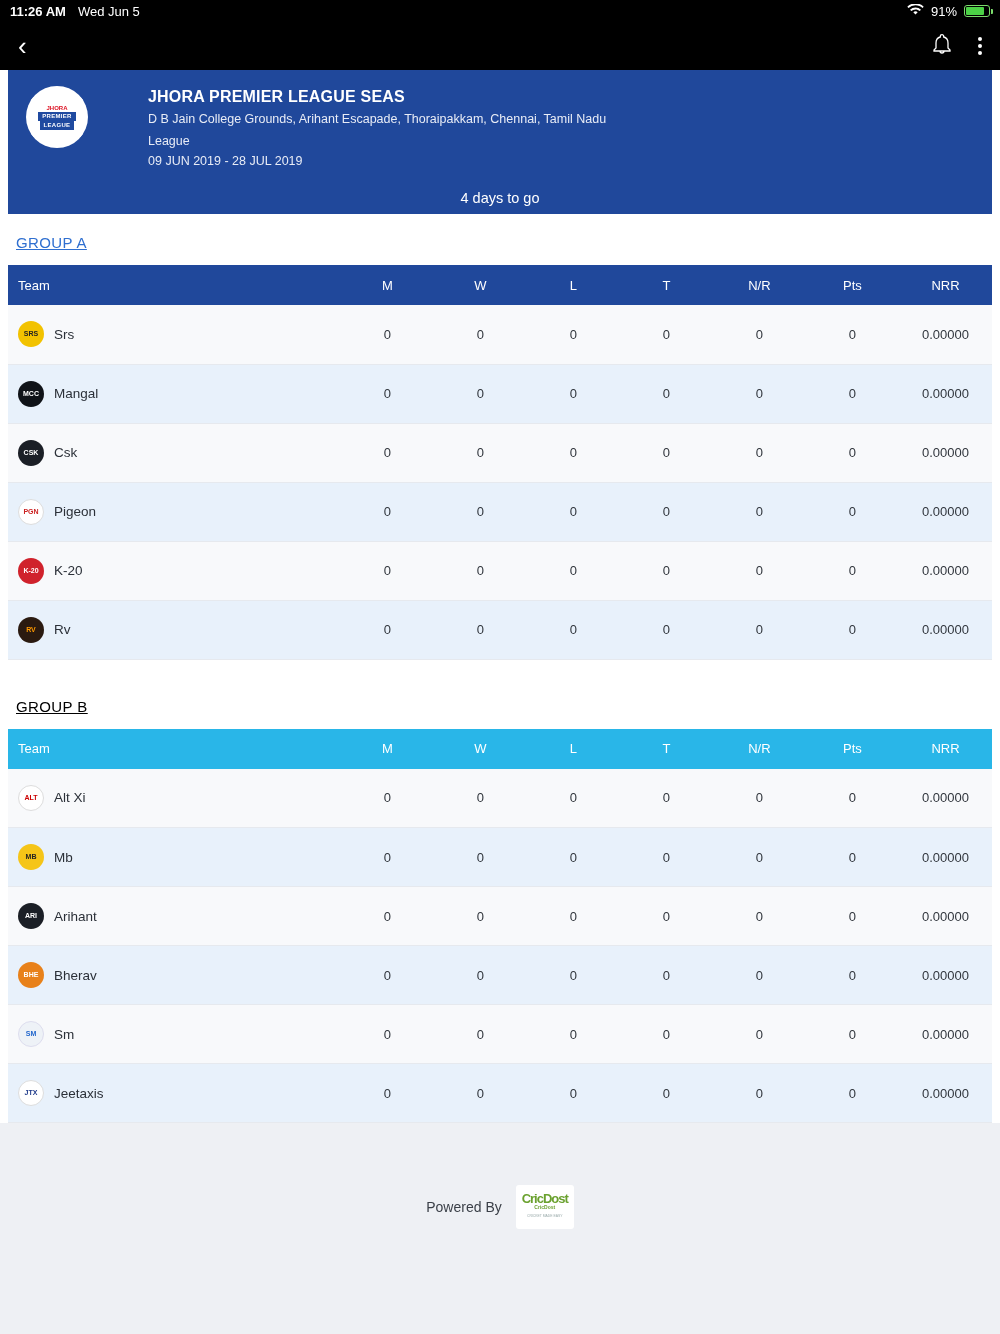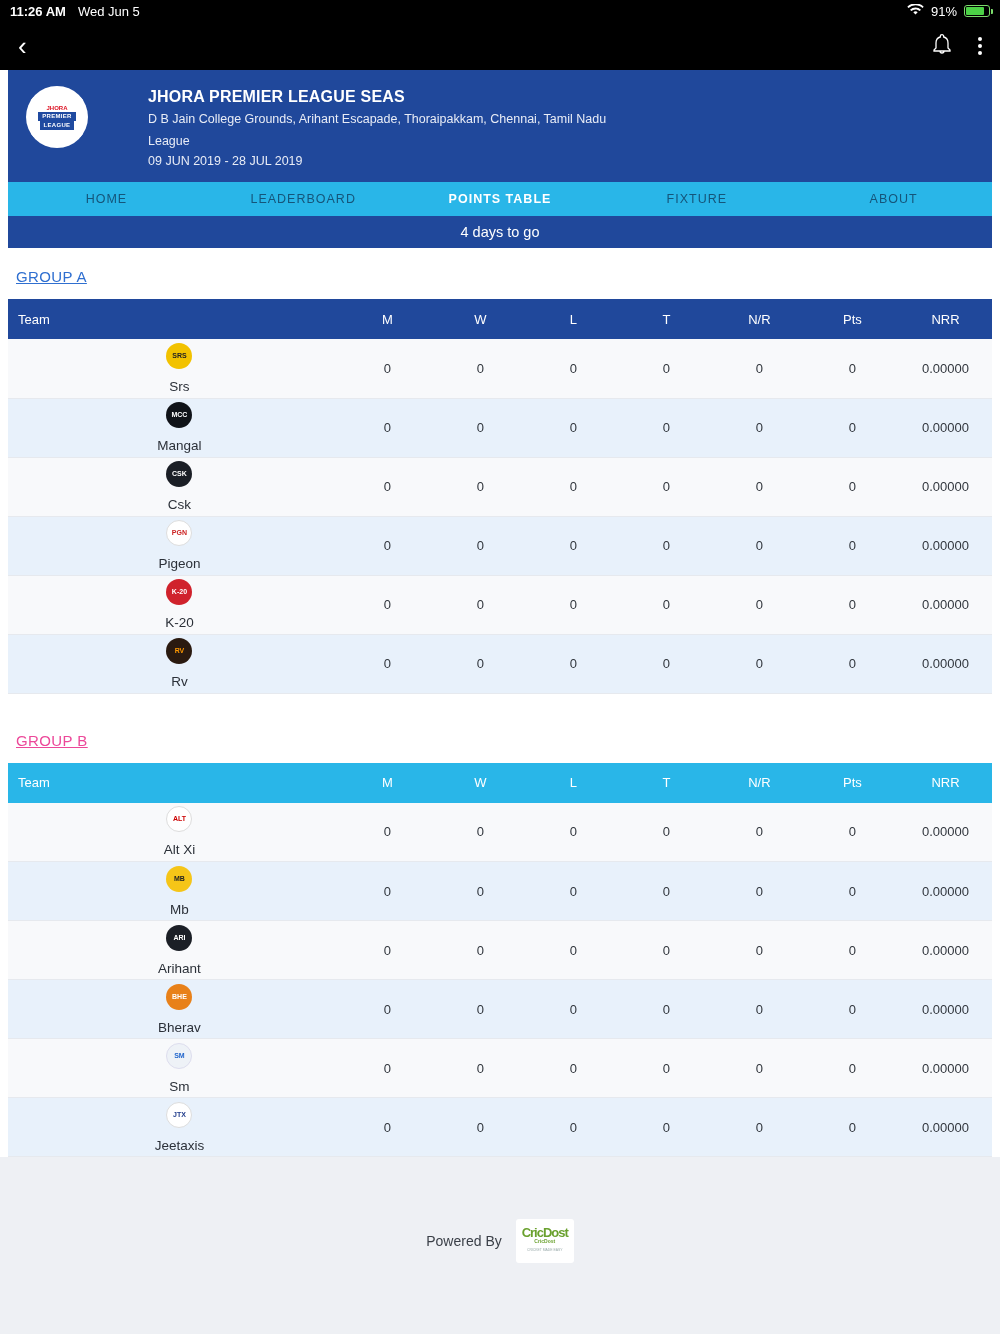--- a/index.html
+++ b/index.html
@@ -155,21 +155,21 @@
   }
 
   
   .group-title {
     font-size: 15px;
     padding: 20px 0 14px 8px;
     letter-spacing: .4px;
     text-decoration: underline;
   }
   .group-title.a { color: #2f6fd0; }
-  .group-title.b { color: #ec4899; }
+  .group-title.b { color: #000000; }
 
   table.pt {
     width: 100%;
     border-collapse: collapse;
     table-layout: fixed;
   }
   table.pt thead th {
     height: 40px;
     font-size: 13px;
     font-weight: 400;
@@ -185,21 +185,21 @@
     color: #31363d;
     text-align: center;
     border-bottom: 1px solid #e6e9ee;
   }
   table.pt tbody tr:nth-child(odd) td { background: #f8f9fb; }
   table.pt tbody tr:nth-child(even) td { background: #e8f1fb; }
   td.team-cell {
     text-align: left;
     padding-left: 10px;
   }
-  .team-wrap { display: flex; align-items: center; gap: 10px; flex-direction: column; }
+  .team-wrap { display: flex; align-items: center; gap: 10px; }
   .team-badge {
     width: 26px; height: 26px;
     border-radius: 50%;
     flex: 0 0 26px;
     display: flex; align-items: center; justify-content: center;
     font-size: 7px;
     font-weight: 700;
     color: #fff;
     overflow: hidden;
     line-height: 8px;
@@ -280,27 +280,20 @@
       </div>
     </div>
     <div class="tinfo">
       <div class="tname">JHORA PREMIER LEAGUE SEAS</div>
       <div class="tmeta">D B Jain College Grounds, Arihant Escapade, Thoraipakkam, Chennai, Tamil Nadu</div>
       <div class="tmeta">League</div>
       <div class="tdates">09 JUN 2019 - 28 JUL 2019</div>
     </div>
   </div>
 
-  <div class="tabs">
-    <div class="tab">HOME</div>
-    <div class="tab">LEADERBOARD</div>
-    <div class="tab active">POINTS TABLE</div>
-    <div class="tab">FIXTURE</div>
-    <div class="tab">ABOUT</div>
-  </div>
 
   <div class="countdown">4 days to go</div>
 
   <div class="group-title a">GROUP A</div>
   <table class="pt a">
     <colgroup>
       <col style="width:34%">
         <col style="width:9.5%">
         <col style="width:9.5%">
         <col style="width:9.5%">

